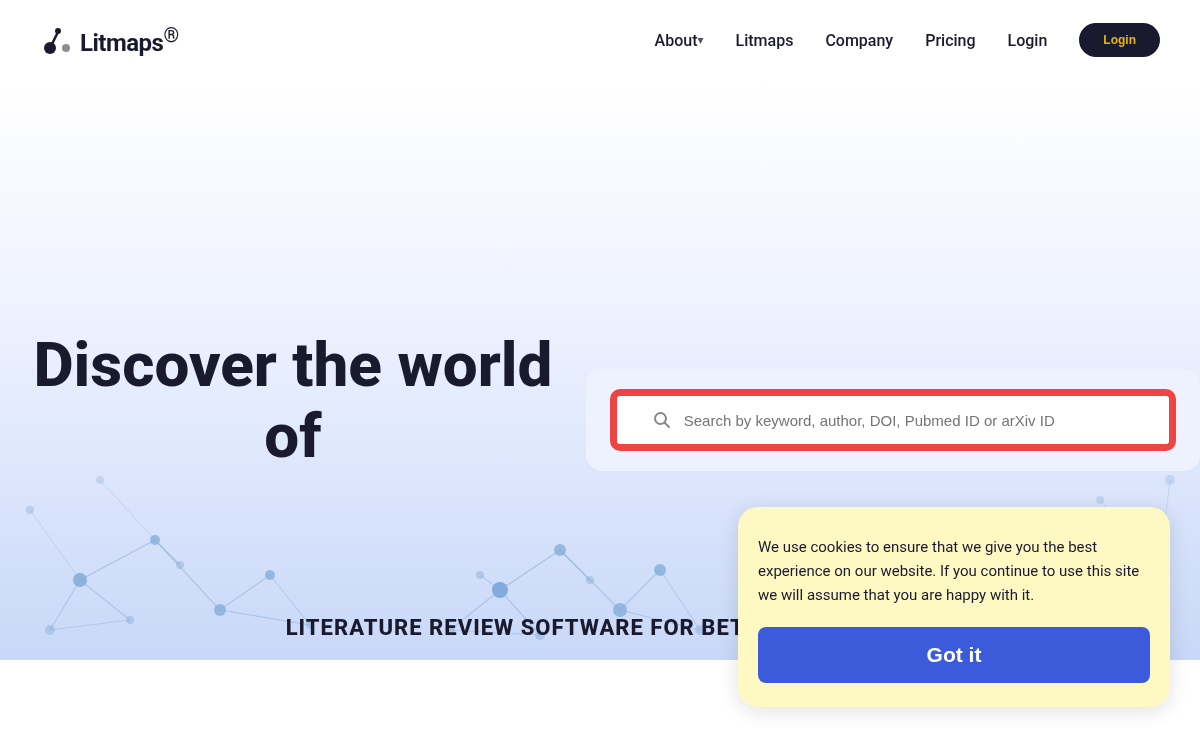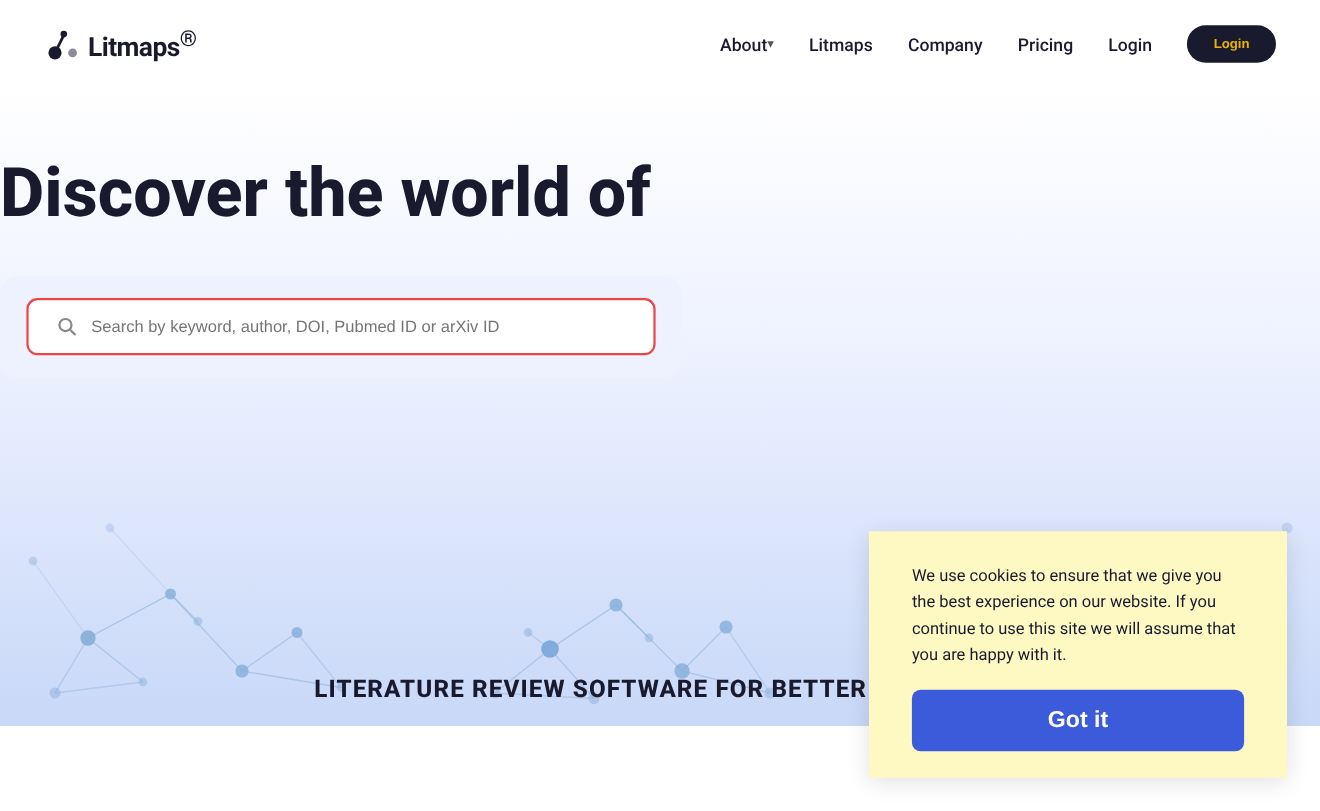--- a/index.html
+++ b/index.html
@@ -79,22 +79,22 @@
     }
 
     
     .hero {
       position: relative;
       width: 100%;
       background: linear-gradient(180deg, #ffffff 0%, #eef2ff 40%, #c8d8f8 100%);
       height: 580px;
       overflow: hidden;
       display: flex;
-      flex-direction: column;
-      align-items: flex-start;
+      flex-direction: row;
+      align-items: center;
       padding-top: 60px;
     }
 
     .hero-title {
       font-size: 62px;
       font-weight: 800;
       color: #1a1a2e;
       text-align: center;
       line-height: 1.15;
       max-width: 700px;
@@ -109,23 +109,23 @@
       border-radius: 16px;
       padding: 20px 24px;
       z-index: 2;
       position: relative;
     }
 
     .search-box {
       display: flex;
       align-items: center;
       background: #fff;
-      border: 2px solid #ef4444;
+      border: 7px solid #ef4444;
       border-radius: 10px;
-      padding: 14px 25px;
+      padding: 14px 35px;
       gap: 12px;
     }
 
     .search-icon-svg {
       color: #888;
       flex-shrink: 0;
     }
 
     .search-input {
       border: none;
@@ -159,24 +159,24 @@
       letter-spacing: 1px;
       z-index: 3;
       white-space: nowrap;
     }
 
     
     .cookie-banner {
       position: absolute;
       bottom: 30px;
       right: 30px;
-      width: 380px;
+      width: 432px;
       background: #fef9c3;
-      border-radius: 0;
-      padding: 28px 39px 24px;
+      border-radius: 20px;
+      padding: 28px 20px 24px;
       z-index: 100;
       box-shadow: 0 4px 20px rgba(0,0,0,0.12);
     }
 
     .cookie-text {
       font-size: 15px;
       color: #1a1a2e;
       line-height: 1.6;
       margin-bottom: 20px;
     }

